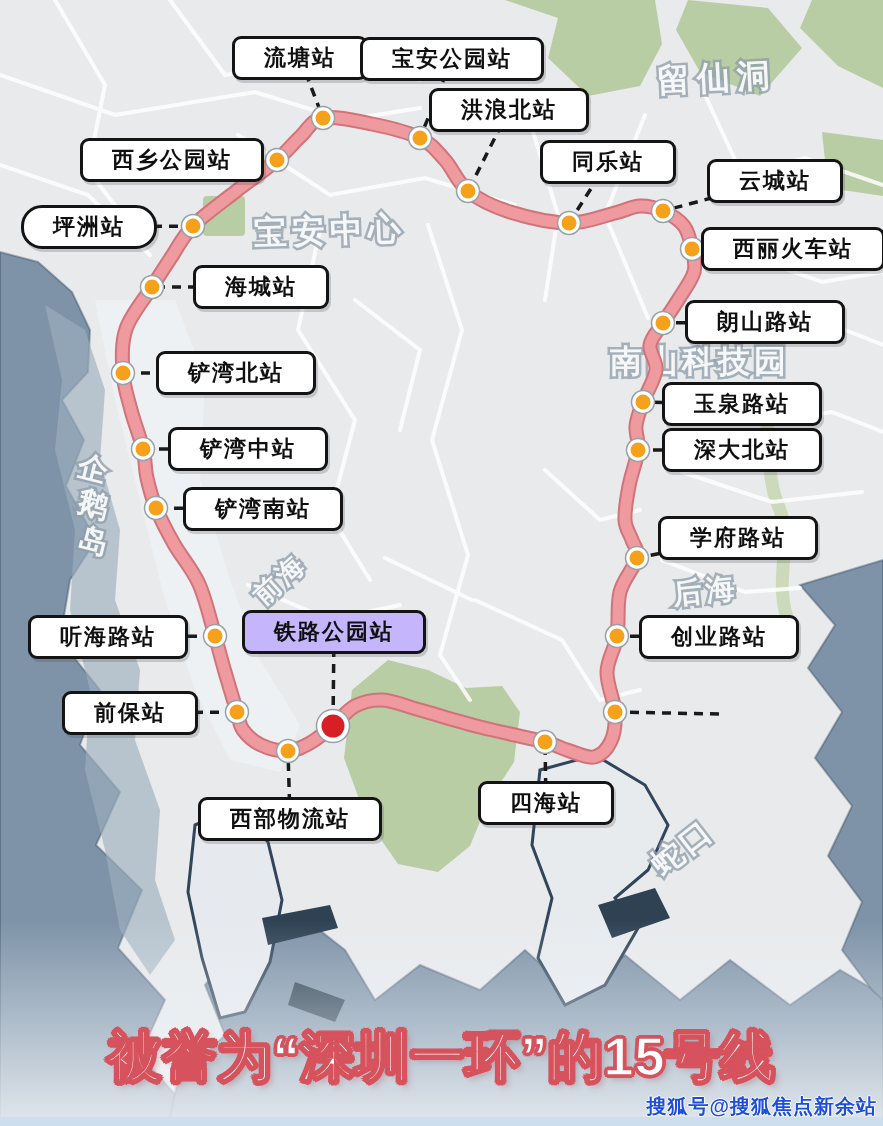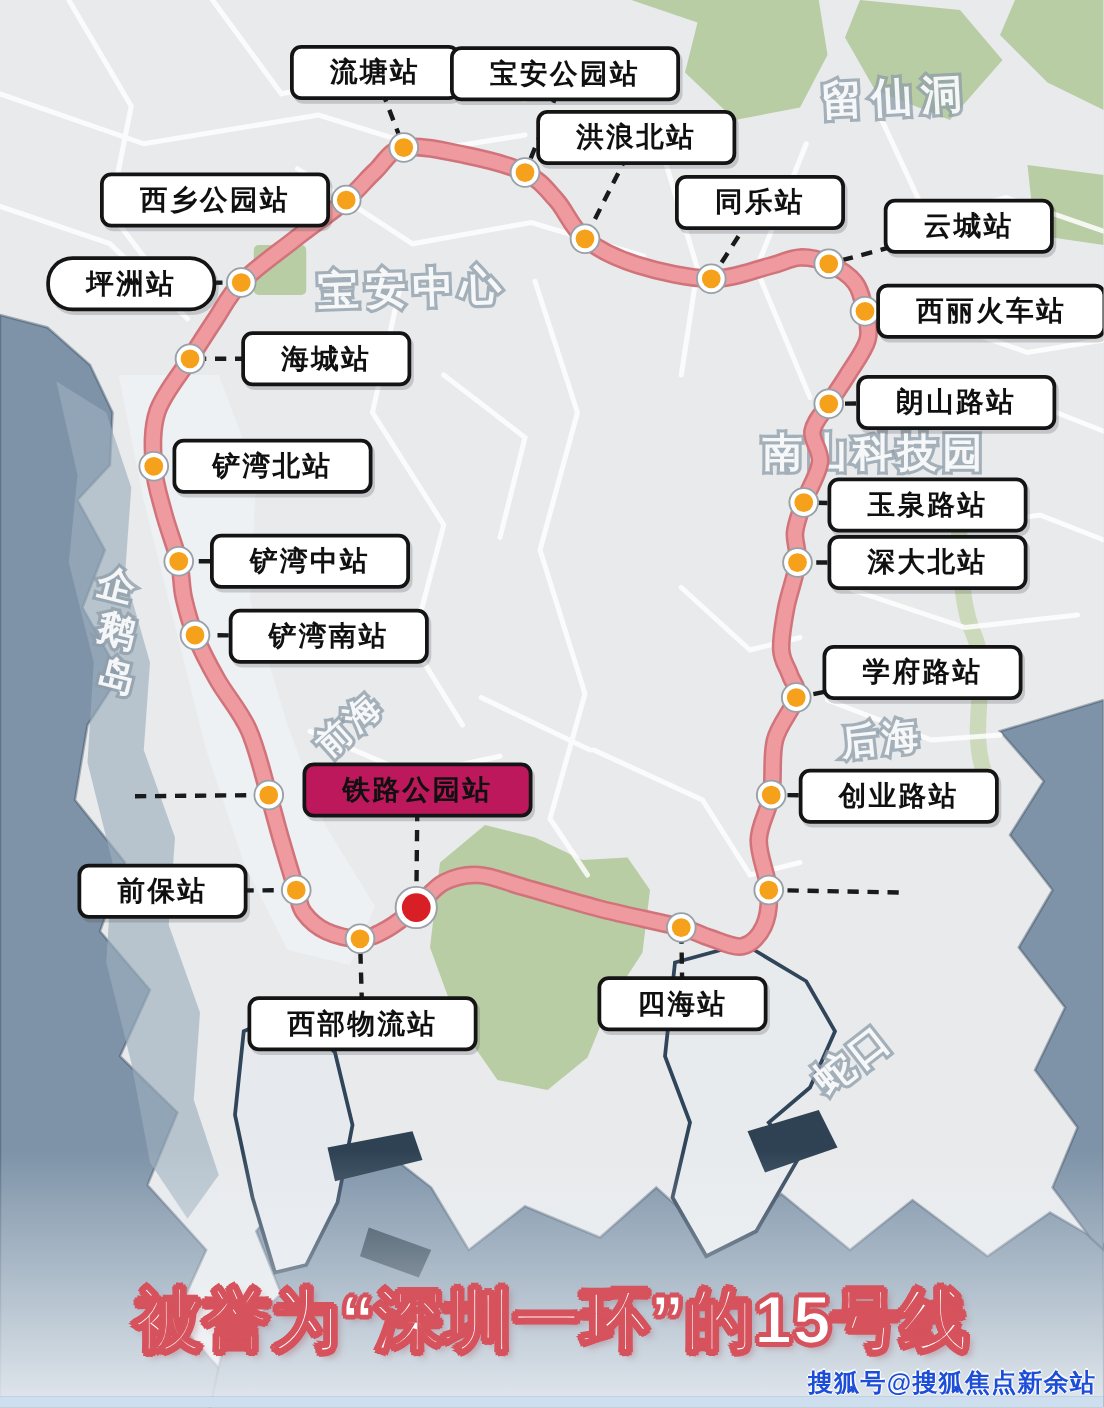--- a/index.html
+++ b/index.html
@@ -18,21 +18,21 @@
     background:#cddfef;
   }
   #station-labels{position:absolute;left:0;top:0;width:883px;height:1126px;z-index:2;pointer-events:none;}
   .st-label{
     position:absolute;transform:translate(-50%,-50%);
     background:#fff;border:3px solid #141414;border-radius:9px;
     padding:4px 29px;font-size:22px;font-weight:bold;color:#101010;
     letter-spacing:2px;white-space:nowrap;
     box-shadow:2px 3px 0 rgba(70,70,75,.22);
   }
-  .st-label.highlight{background:#be185d;text-align:right;}
+  .st-label.highlight{background:#c4b5fd;text-align:right;}
   .map-title{
     position:absolute;left:50%;top:1057px;transform:translate(-50%,-50%);z-index:3;
     font-size:54px;font-weight:800;letter-spacing:1px;white-space:nowrap;color:#fff;
     -webkit-text-stroke:1.5px #d6525c;
     text-shadow:3px 0 0 #d6525c,-3px 0 0 #d6525c,0 3px 0 #d6525c,0 -3px 0 #d6525c,
       2px 2px 0 #d6525c,-2px -2px 0 #d6525c,2px -2px 0 #d6525c,-2px 2px 0 #d6525c,
       4px 4px 6px rgba(150,60,70,.35);
   }
   .watermark{
     position:absolute;right:6px;top:1106px;transform:translateY(-50%);z-index:4;
@@ -203,23 +203,24 @@
       <div class="st-label" style="left: 793px; top: 249px;">西丽火车站</div>
       <div class="st-label" style="left: 765px; top: 322px;">朗山路站</div>
       <div class="st-label" style="left: 742px; top: 404px;">玉泉路站</div>
       <div class="st-label" style="left: 742px; top: 450px;">深大北站</div>
       <div class="st-label" style="left: 738px; top: 538px;">学府路站</div>
       <div class="st-label" style="left: 719px; top: 637px;">创业路站</div>
       <div class="st-label" style="left: 546px; top: 803px;">四海站</div>
       <div class="st-label highlight" style="left: 334px; top: 632px;">铁路公园站</div>
       <div class="st-label" style="left: 290px; top: 819px;">西部物流站</div>
       <div class="st-label" style="left: 130px; top: 713px;">前保站</div>
+      <div class="st-label" style="left: 108px; top: 637px;">听海路站</div>
       <div class="st-label" style="left: 263px; top: 509px;">铲湾南站</div>
       <div class="st-label" style="left: 248px; top: 449px;">铲湾中站</div>
-      <div class="st-label" style="left: 218px; top: 373px;">铲湾北站</div>
+      <div class="st-label" style="left: 236px; top: 373px;">铲湾北站</div>
       <div class="st-label" style="left: 261px; top: 287px;">海城站</div>
-      <div class="st-label" style="left: 105px; top: 227px; border-radius: 21px;">坪洲站</div>
+      <div class="st-label" style="left: 89px; top: 227px; border-radius: 21px;">坪洲站</div>
       <div class="st-label" style="left: 172px; top: 160px;">西乡公园站</div>
     </div>
 
   <div class="map-title">被誉为“深圳一环”的15号线</div>
   <div class="watermark">搜狐号@搜狐焦点新余站</div>
 </div>
 
 </body></html>

